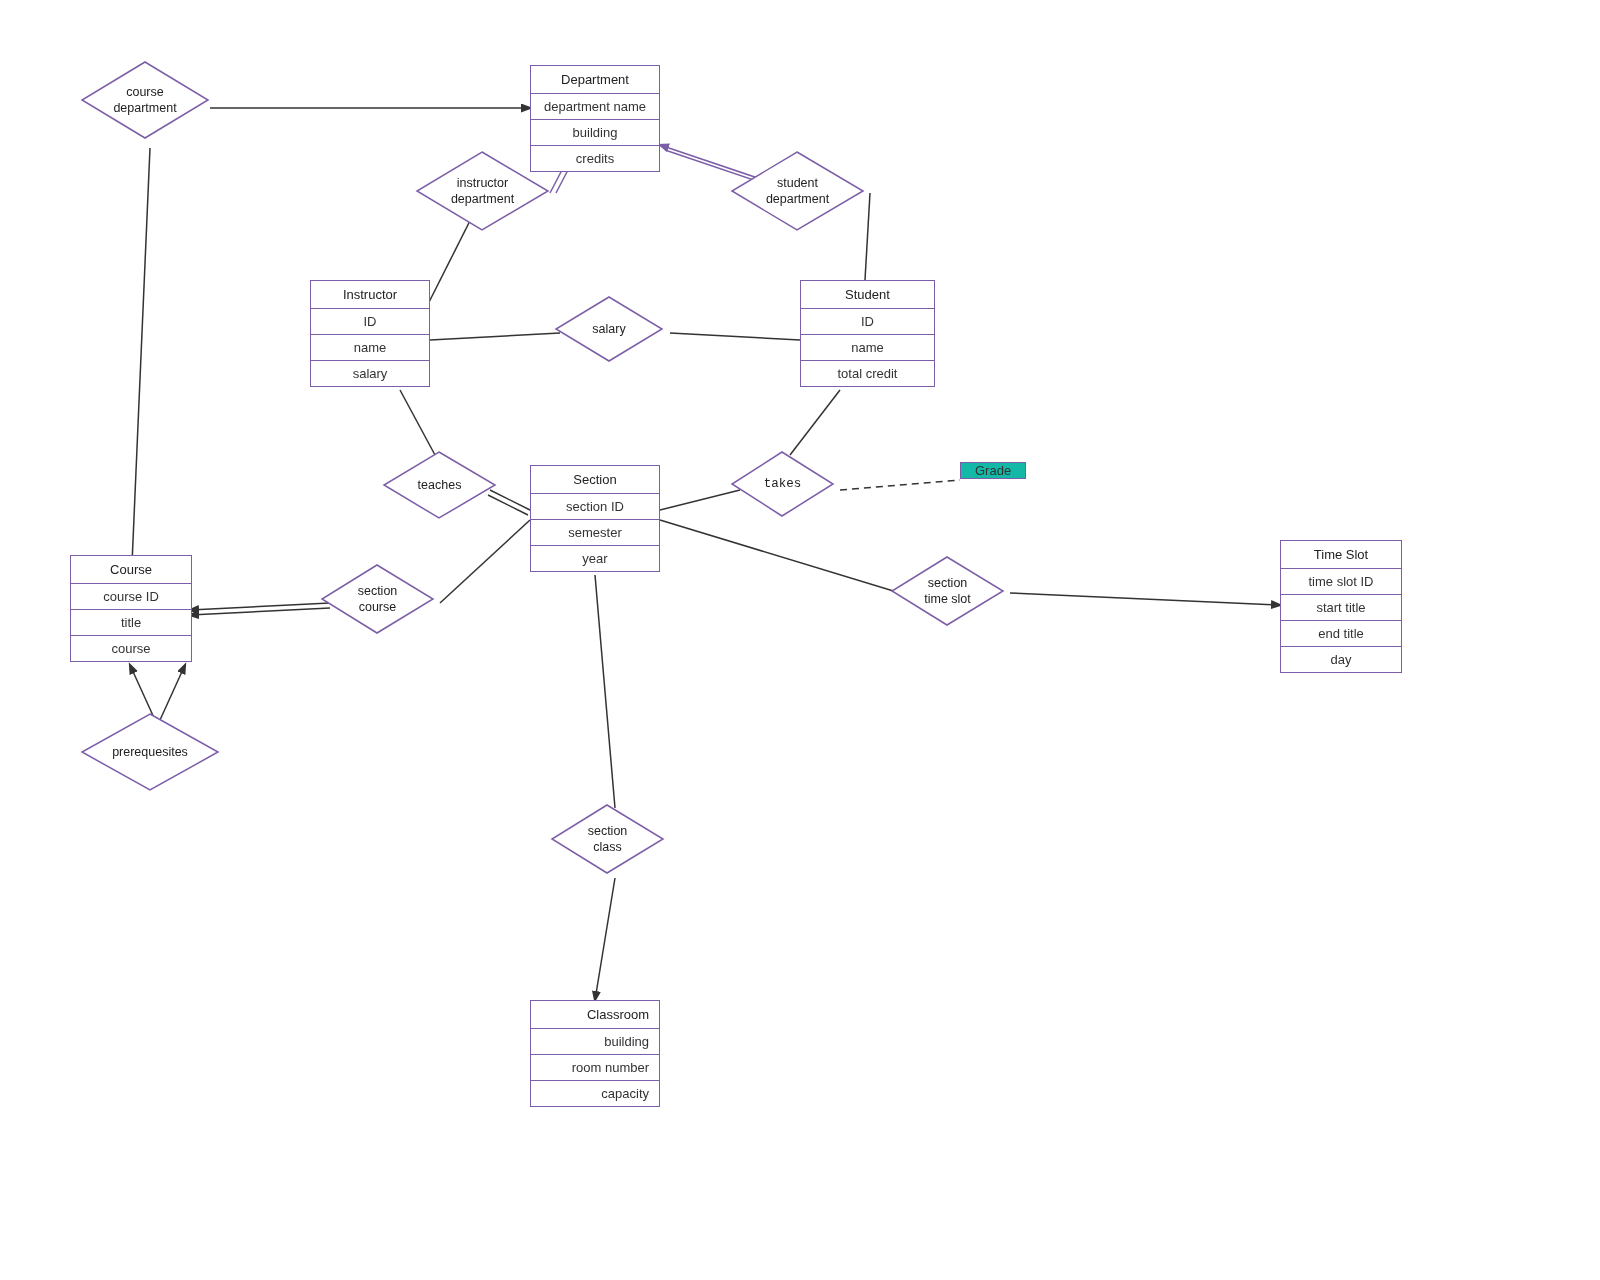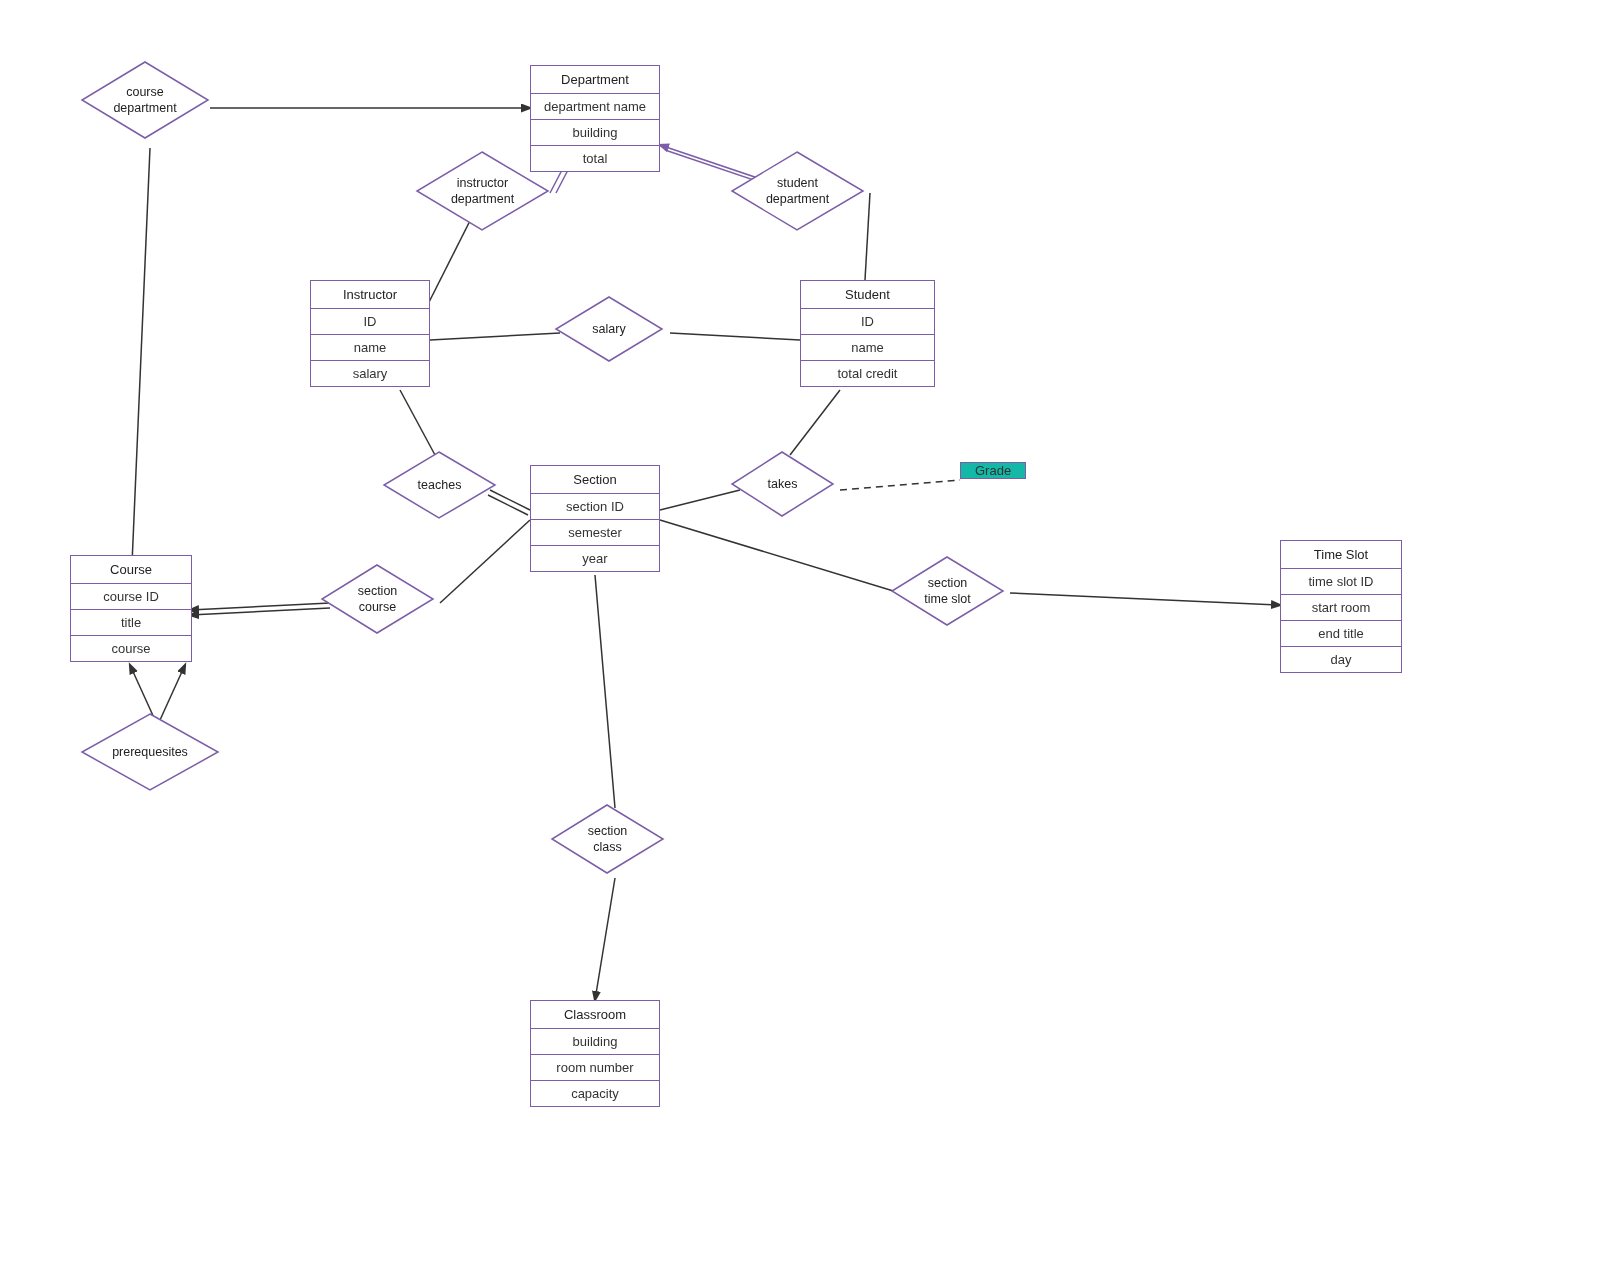--- a/index.html
+++ b/index.html
@@ -147,21 +147,21 @@
       <marker id="arrow-purple" markerWidth="8" markerHeight="8" refX="6" refY="3" orient="auto">
         <path d="M0,0 L0,6 L8,3 z" fill="#7b5ea7"></path>
       </marker>
     </defs>
   </svg>
 
   <div class="entity" style="left:530px; top:65px; width:130px;">
     <div class="entity-title">Department</div>
     <div class="entity-attr primary">department name</div>
     <div class="entity-attr">building</div>
-    <div class="entity-attr">total</div>
+    <div class="entity-attr">credits</div>
   </div>
 
   <div class="entity" style="left:310px; top:280px; width:120px;">
     <div class="entity-title">Instructor</div>
     <div class="entity-attr primary">ID</div>
     <div class="entity-attr">name</div>
     <div class="entity-attr">salary</div>
   </div>
 
   <div class="entity" style="left:800px; top:280px; width:135px;">
@@ -181,26 +181,26 @@
   <div class="entity" style="left:70px; top:555px; width:122px;">
     <div class="entity-title">Course</div>
     <div class="entity-attr primary">course ID</div>
     <div class="entity-attr">title</div>
     <div class="entity-attr">course</div>
   </div>
 
   <div class="entity" style="left:1280px; top:540px; width:122px;">
     <div class="entity-title">Time Slot</div>
     <div class="entity-attr primary">time slot ID</div>
-    <div class="entity-attr">start room</div>
+    <div class="entity-attr">start title</div>
     <div class="entity-attr">end title</div>
     <div class="entity-attr">day</div>
   </div>
 
-  <div class="entity" style="left:530px; top:1000px; width:130px;">
+  <div class="entity" style="left:530px; top:1000px; width:130px;text-align:right;">
     <div class="entity-title">Classroom</div>
     <div class="entity-attr primary">building</div>
     <div class="entity-attr">room number</div>
     <div class="entity-attr">capacity</div>
   </div>
 
   <div class="small-box" style="left:960px; top:462px;">Grade</div>
 
   <div class="diamond-wrap" style="left:80px; top:60px; width:130px; height:80px;">
     <div class="diamond">
@@ -240,21 +240,21 @@
 
   <div class="diamond-wrap" style="left:382px; top:450px; width:115px; height:70px;">
     <div class="diamond">
       <svg class="shape" viewBox="0 0 115 70" xmlns="http://www.w3.org/2000/svg">
         <polygon points="57,2 113,35 57,68 2,35" fill="white" stroke="#7b5ea7" stroke-width="1.5"></polygon>
       </svg>
       <div class="diamond-label">teaches</div>
     </div>
   </div>
 
-  <div class="diamond-wrap" style="left:730px; top:450px; width:105px; height:68px;">
+  <div class="diamond-wrap" style="left:730px; top:450px; width:105px; height:68px;font-family:Liberation Mono, monospace;">
     <div class="diamond">
       <svg class="shape" viewBox="0 0 105 68" xmlns="http://www.w3.org/2000/svg">
         <polygon points="52,2 103,34 52,66 2,34" fill="white" stroke="#7b5ea7" stroke-width="1.5"></polygon>
       </svg>
       <div class="diamond-label">takes</div>
     </div>
   </div>
 
   <div class="diamond-wrap" style="left:320px; top:563px; width:115px; height:72px;">
     <div class="diamond">

